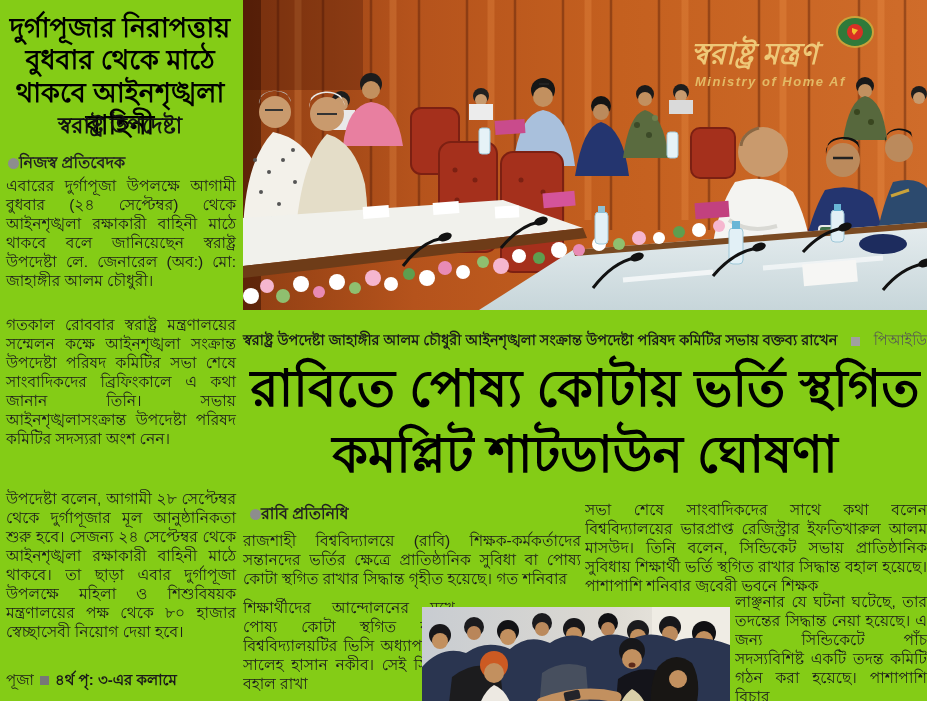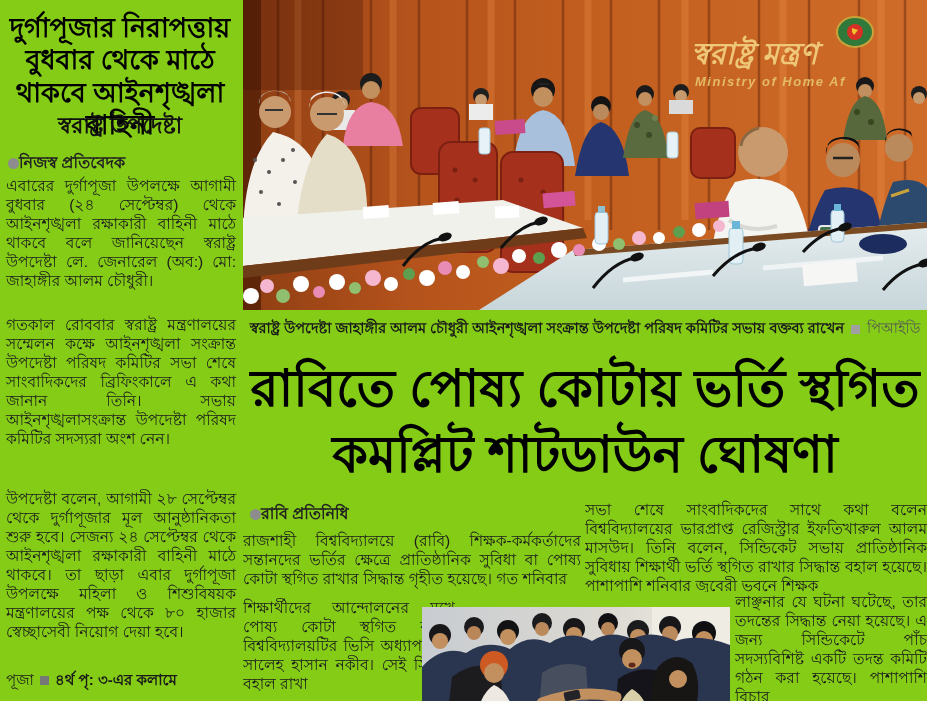--- a/index.html
+++ b/index.html
@@ -15,22 +15,22 @@
   .lc-by{left:8px;top:150px;width:226px;}
   .body-txt{font-size:15.5px;line-height:19px;text-align:justify;color:#1c1c1c;}
   .p1{left:6px;top:176px;width:230px;}
   .p2{left:6px;top:315px;width:230px;}
   .p3{left:6px;top:489px;width:230px;}
   .jump{left:6px;top:668px;width:230px;font-size:15px;display:flex;align-items:center;gap:6px;}
   .jump .ref{font-weight:bold;text-align:right;}
   .sq{display:inline-block;width:9px;height:9px;background:#777;}
   
   .photo-main{left:243px;top:0;width:684px;height:310px;overflow:hidden;background:#b55a20;font-style:italic;}
-  .caption{left:243px;top:317px;width:684px;font-size:14.5px;font-weight:bold;text-align:center;
-           display:flex;justify-content:center;align-items:center;gap:7px;}
+  .caption{left:243px;top:329px;width:684px;font-size:14.5px;font-weight:bold;text-align:center;
+           display:flex;justify-content:space-between;align-items:center;gap:7px;}
   .caption .credit{font-weight:normal;color:#555;}
   
   .main-head{left:243px;top:356px;width:684px;text-align:center;font-weight:bold;color:#000;
              font-size:51px;line-height:1.3;}
   .ma-by{left:250px;top:501px;width:300px;}
   .c1w{left:243px;top:531px;width:338px;height:70px;overflow:hidden;}
   .c1n{left:243px;top:598px;width:212px;height:103px;overflow:hidden;}
   .c2w{left:585px;top:500px;width:342px;height:92px;overflow:hidden;}
   .c2n{left:735px;top:592px;width:192px;height:109px;overflow:hidden;}
   .photo-small{left:422px;top:607px;width:308px;height:94px;overflow:hidden;background:#d8d4cc;}

